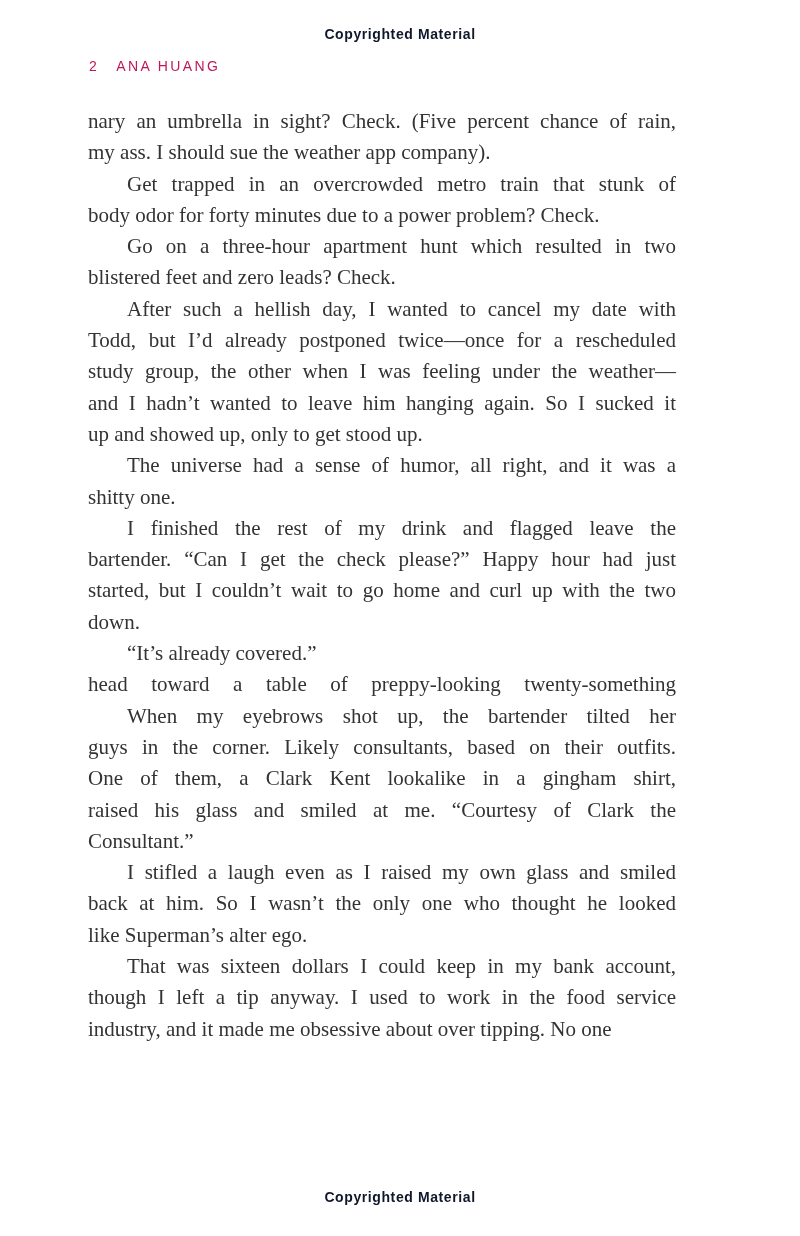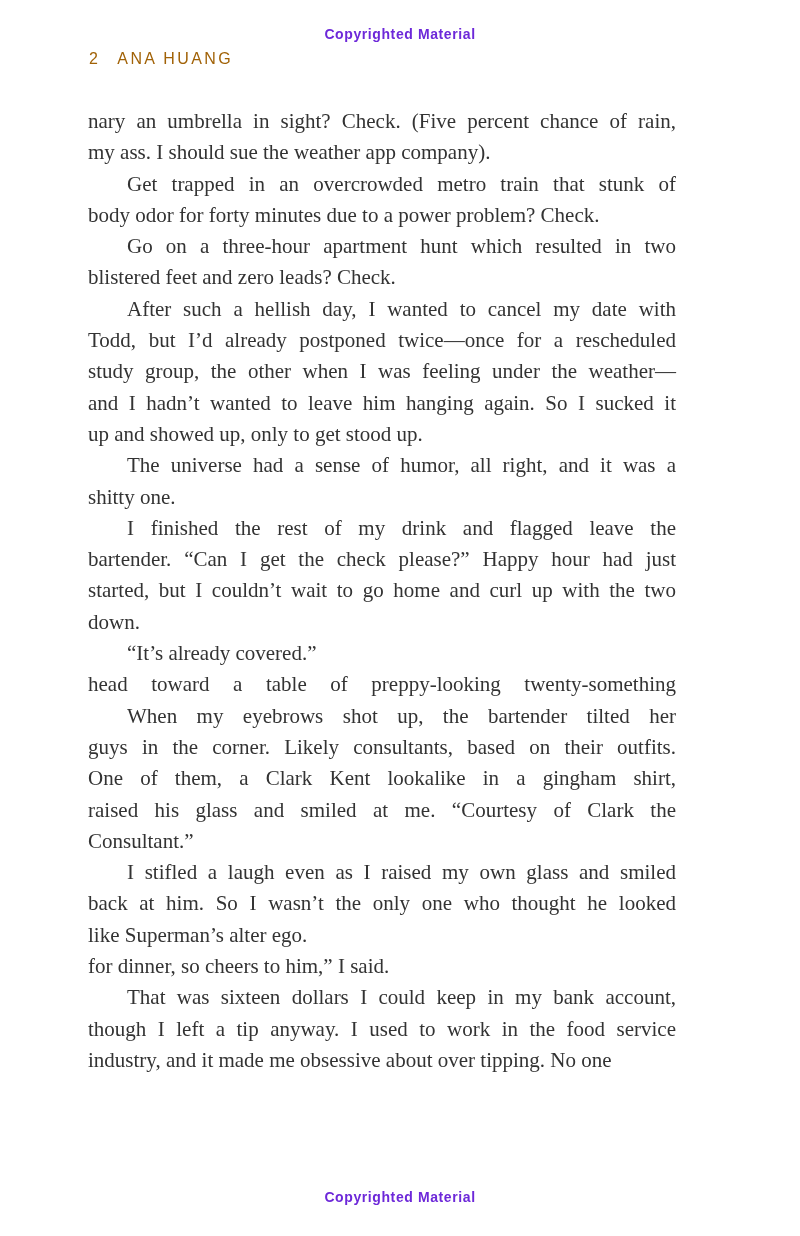--- a/index.html
+++ b/index.html
@@ -12,32 +12,32 @@
   }
   .notice {
     position: absolute;
     left: 0;
     width: 800px;
     text-align: center;
     font-family: "Liberation Sans", sans-serif;
     font-weight: bold;
     font-size: 14px;
     letter-spacing: 0.6px;
-    color: #6d28d9;
+    color: #0f172a;
   }
   #top-notice { top: 26px; }
   #bottom-notice { top: 1189px; }
   #running-header {
     position: absolute;
     left: 89px;
-    top: 50px;
+    top: 58px;
     font-family: "Liberation Sans", sans-serif;
-    font-size: 16px;
+    font-size: 14px;
     letter-spacing: 2.4px;
-    color: #a16207;
+    color: #be185d;
     white-space: nowrap;
   }
   #running-header .pagenum { margin-right: 17px; }
   #body-text {
     position: absolute;
     left: 88px;
     top: 106px;
     width: 588px;
     font-family: "Liberation Serif", serif;
     font-size: 21px;
@@ -99,21 +99,20 @@
       <div class="line just indent">When my eyebrows shot up, the bartender tilted her</div>
       <div class="line just">guys in the corner. Likely consultants, based on their outfits.</div>
       <div class="line just">One of them, a Clark Kent lookalike in a gingham shirt,</div>
       <div class="line just">raised his glass and smiled at me. “Courtesy of Clark the</div>
       <div class="line">Consultant.”</div>
     </div>
     <div>
       <div class="line just indent">I stifled a laugh even as I raised my own glass and smiled</div>
       <div class="line just">back at him. So I wasn’t the only one who thought he looked</div>
       <div class="line">like Superman’s alter ego.</div>
-      <div class="line">for dinner, so cheers to him,” I said.</div>
     </div>
     <div>
       <div class="line just indent">That was sixteen dollars I could keep in my bank account,</div>
       <div class="line just">though I left a tip anyway. I used to work in the food service</div>
       <div class="line">industry, and it made me obsessive about over tipping. No one</div>
     </div>
   </div>
 
 <div id="bottom-notice" class="notice">Copyrighted Material</div>
 

